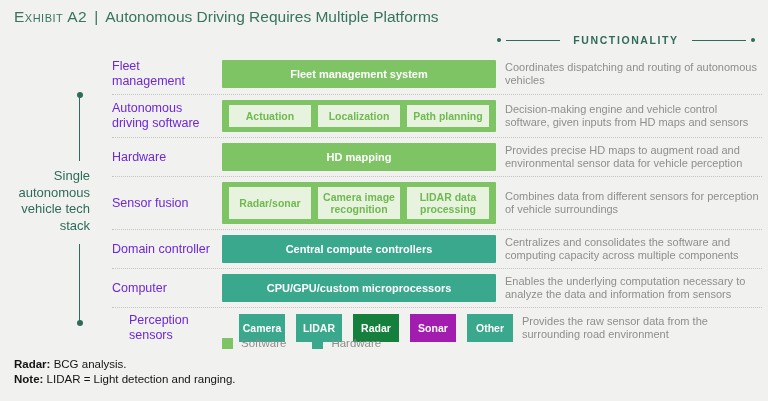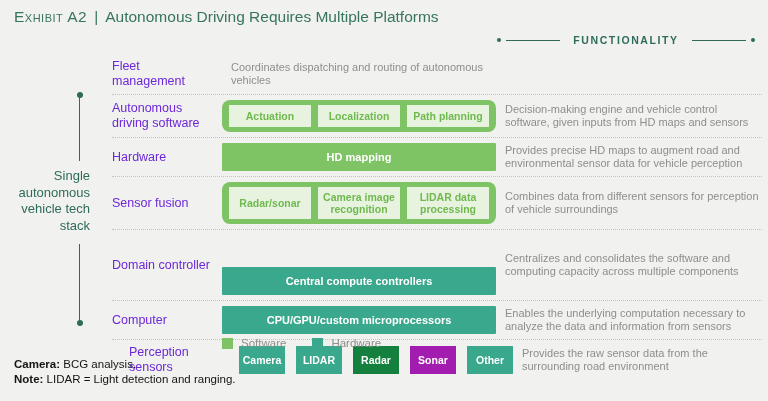--- a/index.html
+++ b/index.html
@@ -61,21 +61,21 @@
   .row-label {
     font-size:12.5px; color:#6d28d9; line-height:15px; padding-right:8px;
   }
   .box-col { display:flex; align-items:stretch; }
   .solid-box {
     flex:1; min-height:28px; border-radius:1px;
     display:flex; align-items:center; justify-content:center;
     color:#fff; font-size:11px; font-weight:bold; text-align:center;
   }
   .group-box {
-    flex:1; display:flex; gap:7px; padding:5px 7px; border-radius:8px;
+    flex:1; display:flex; gap:7px; padding:5px 7px; border-radius:1px;
   }
   .sub-box {
     flex:1; background:#E7F3DF;
     display:flex; align-items:center; justify-content:center;
     font-size:10.5px; font-weight:bold; color:#6FB94F;
     text-align:center; line-height:12px; padding:4px 2px; min-height:14px;
   }
   .separate-boxes { flex:1; display:flex; justify-content:space-between; }
   .sensor-box {
     width:46px; min-height:28px;
@@ -123,20 +123,23 @@
 
   <span class="vdot vdot-top"></span>
   <div class="vline vline-top"></div>
   <div class="stack-text">Single autonomous vehicle tech stack</div>
   <div class="vline vline-bottom"></div>
   <span class="vdot vdot-bottom"></span>
 
   <div class="rows">
       <div class="row">
         <div class="row-label">Fleet management</div>
+        <div class="box-col">
+          <div class="solid-box" style="background: rgb(126, 195, 100);">Fleet management system</div>
+        </div>
         <div class="func-text">Coordinates dispatching and routing of autonomous vehicles</div>
       </div>
       <div class="row">
         <div class="row-label">Autonomous driving software</div>
         <div class="box-col">
           <div class="group-box" style="background: rgb(126, 195, 100);">
             <div class="sub-box">Actuation</div>
             <div class="sub-box">Localization</div>
             <div class="sub-box">Path planning</div>
           </div>
@@ -157,21 +160,21 @@
             <div class="sub-box">Radar/sonar</div>
             <div class="sub-box">Camera image recognition</div>
             <div class="sub-box">LIDAR data processing</div>
           </div>
         </div>
         <div class="func-text">Combines data from different sensors for perception of vehicle surroundings</div>
       </div>
       <div class="row">
         <div class="row-label">Domain controller</div>
         <div class="box-col">
-          <div class="solid-box" style="background: rgb(57, 168, 141); margin-top: 32px;">Central compute controllers</div>
+          <div class="solid-box" style="background: rgb(57, 168, 141);">Central compute controllers</div>
         </div>
         <div class="func-text">Centralizes and consolidates the software and computing capacity across multiple components</div>
       </div>
       <div class="row">
         <div class="row-label">Computer</div>
         <div class="box-col">
           <div class="solid-box" style="background: rgb(57, 168, 141);">CPU/GPU/custom microprocessors</div>
         </div>
         <div class="func-text">Enables the underlying computation necessary to analyze the data and information from sensors</div>
       </div>
@@ -196,20 +199,20 @@
       <span class="legend-label">Software</span>
     </div>
     <div class="legend-item">
       <span class="legend-swatch" style="background: rgb(57, 168, 141);"></span>
       <span class="legend-label">Hardware</span>
     </div>
   </div>
 
   <div class="footer">
     <div>
-      <b>Camera:</b><span> BCG analysis.</span>
+      <b>Radar:</b><span> BCG analysis.</span>
     </div>
     <div>
       <b>Note:</b><span> LIDAR = Light detection and ranging.</span>
     </div>
   </div>
 
 </div>
 
 </body></html>

